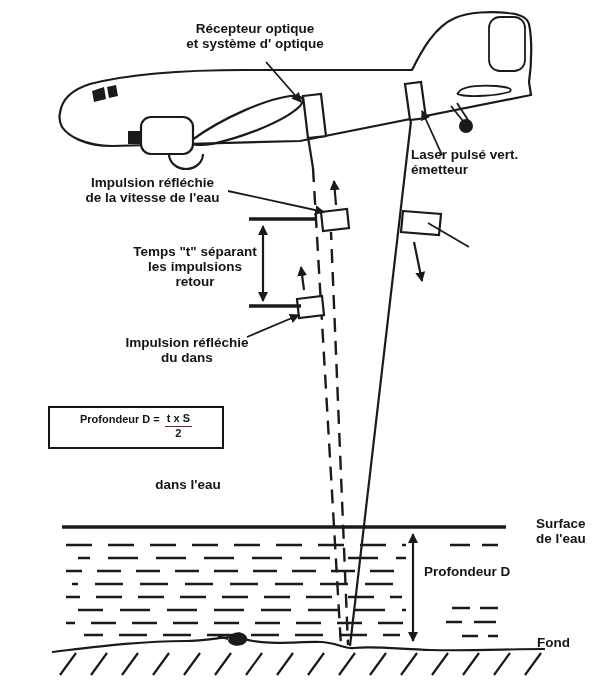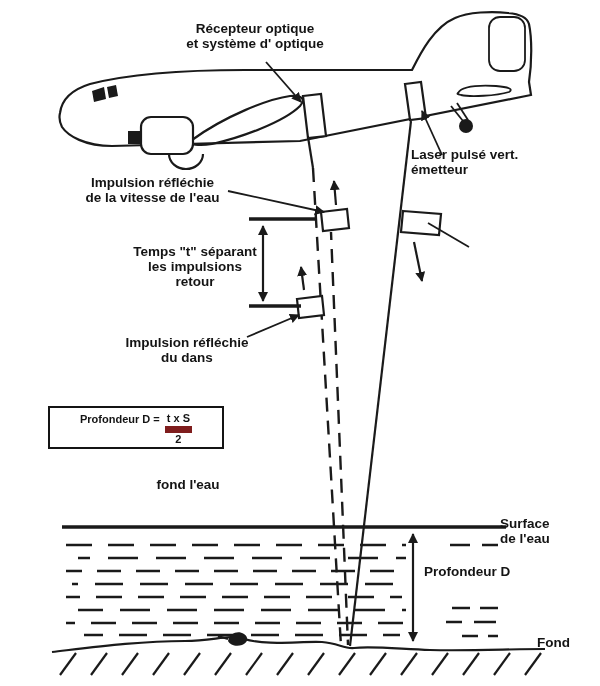--- a/index.html
+++ b/index.html
@@ -13,21 +13,21 @@
   .dash{stroke-width:2.4;}
   .fillw{fill:#fff;}
   .fillk{fill:#1a1a1a;stroke:none;}
   .label{position:absolute;font-size:13.5px;font-weight:700;line-height:1.12;white-space:nowrap;}
   .center{text-align:center;}
   .formula-box{position:absolute;left:33px;top:406px;width:172px;height:34px;
                border:2.5px solid #141414;display:flex;align-items:flex-start;
                justify-content:center;gap:5px;padding-top:5px;
                font-size:11px;font-weight:700;margin-left:15px;}
   .frac{display:inline-flex;flex-direction:column;align-items:center;line-height:1.05;}
-  .num{border-bottom:7px solid #7f1d1d;padding:0 2px 1px;}
+  .num{border-bottom:1px solid #7f1d1d;padding:0 2px 1px;}
   .den{padding-top:1px;}
 </style>
 </head>
 <body>
 
 <div class="stage">
 
   <svg width="600" height="686" viewBox="0 0 600 686">
     <defs>
       <marker id="ah" markerUnits="userSpaceOnUse" markerWidth="12" markerHeight="12" refX="9" refY="5" orient="auto">
@@ -170,24 +170,24 @@
 
   <div class="formula-box">
     <span>Profondeur D =</span>
     <span class="frac">
       <span class="num">t x S</span>
       <span class="den">2</span>
     </span>
   </div>
 
   <div class="label center" style="left:88px;top:477px;width:200px">
-    <div>fond l'eau</div>
+    <div>dans l'eau</div>
   </div>
 
-  <div class="label" style="left:500px;top:516px">
+  <div class="label" style="left:536px;top:516px">
     <div>Surface</div>
     <div>de l'eau</div>
   </div>
 
   <div class="label" style="left:424px;top:564px">Profondeur D</div>
 
   <div class="label" style="left:537px;top:635px">Fond</div>
 
 </div>
 

